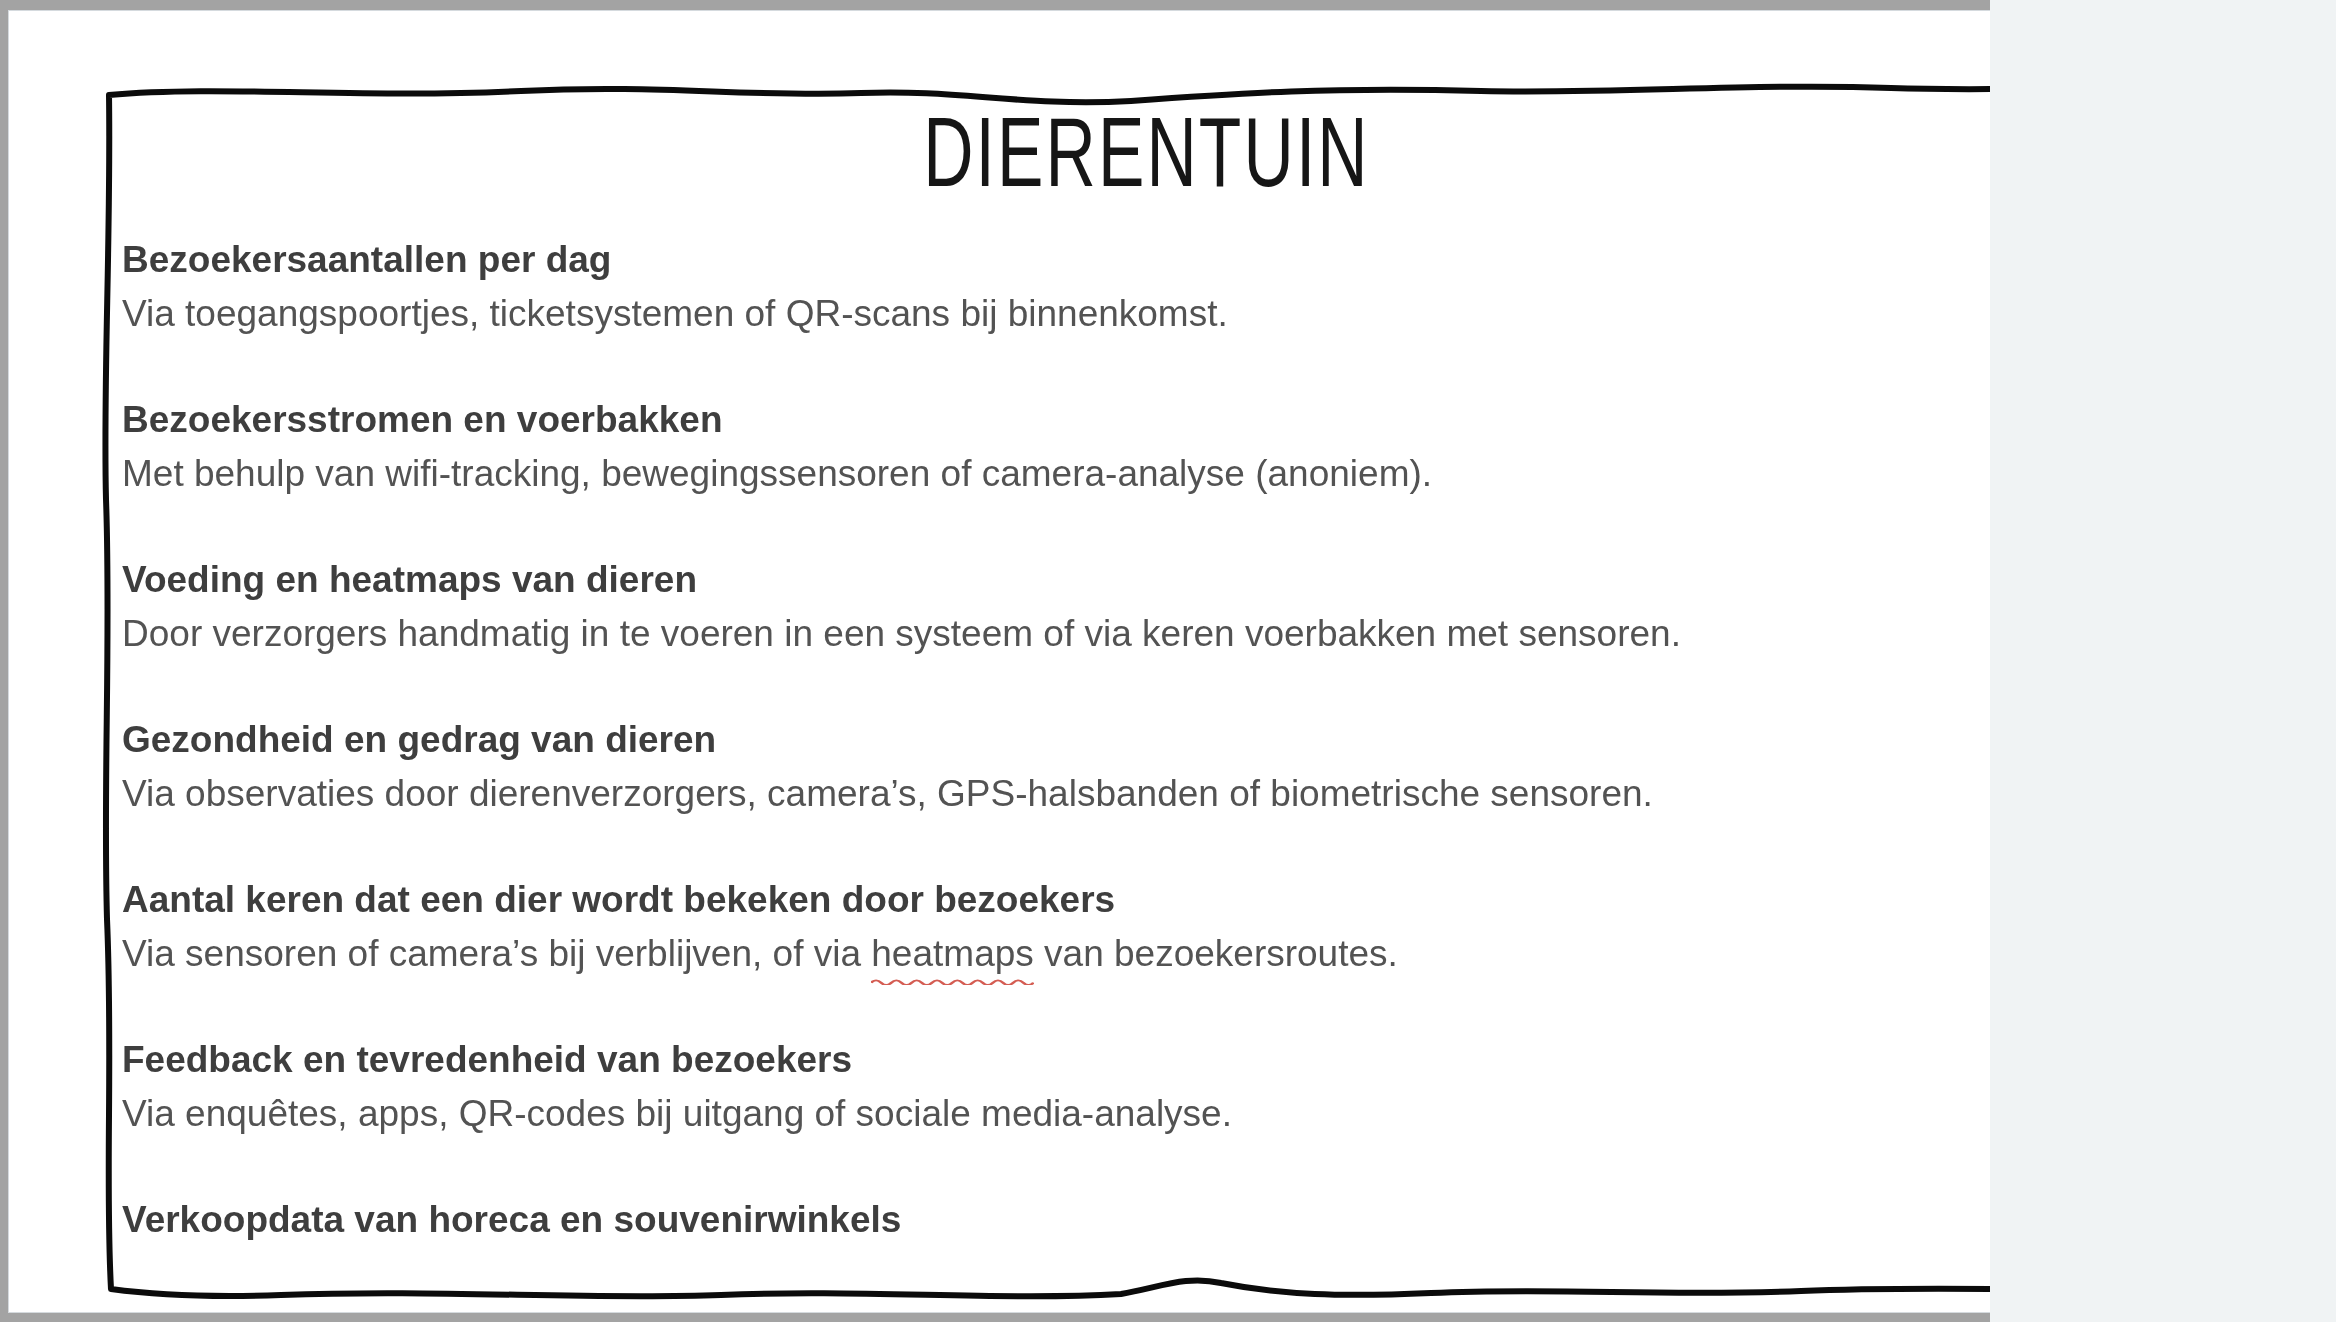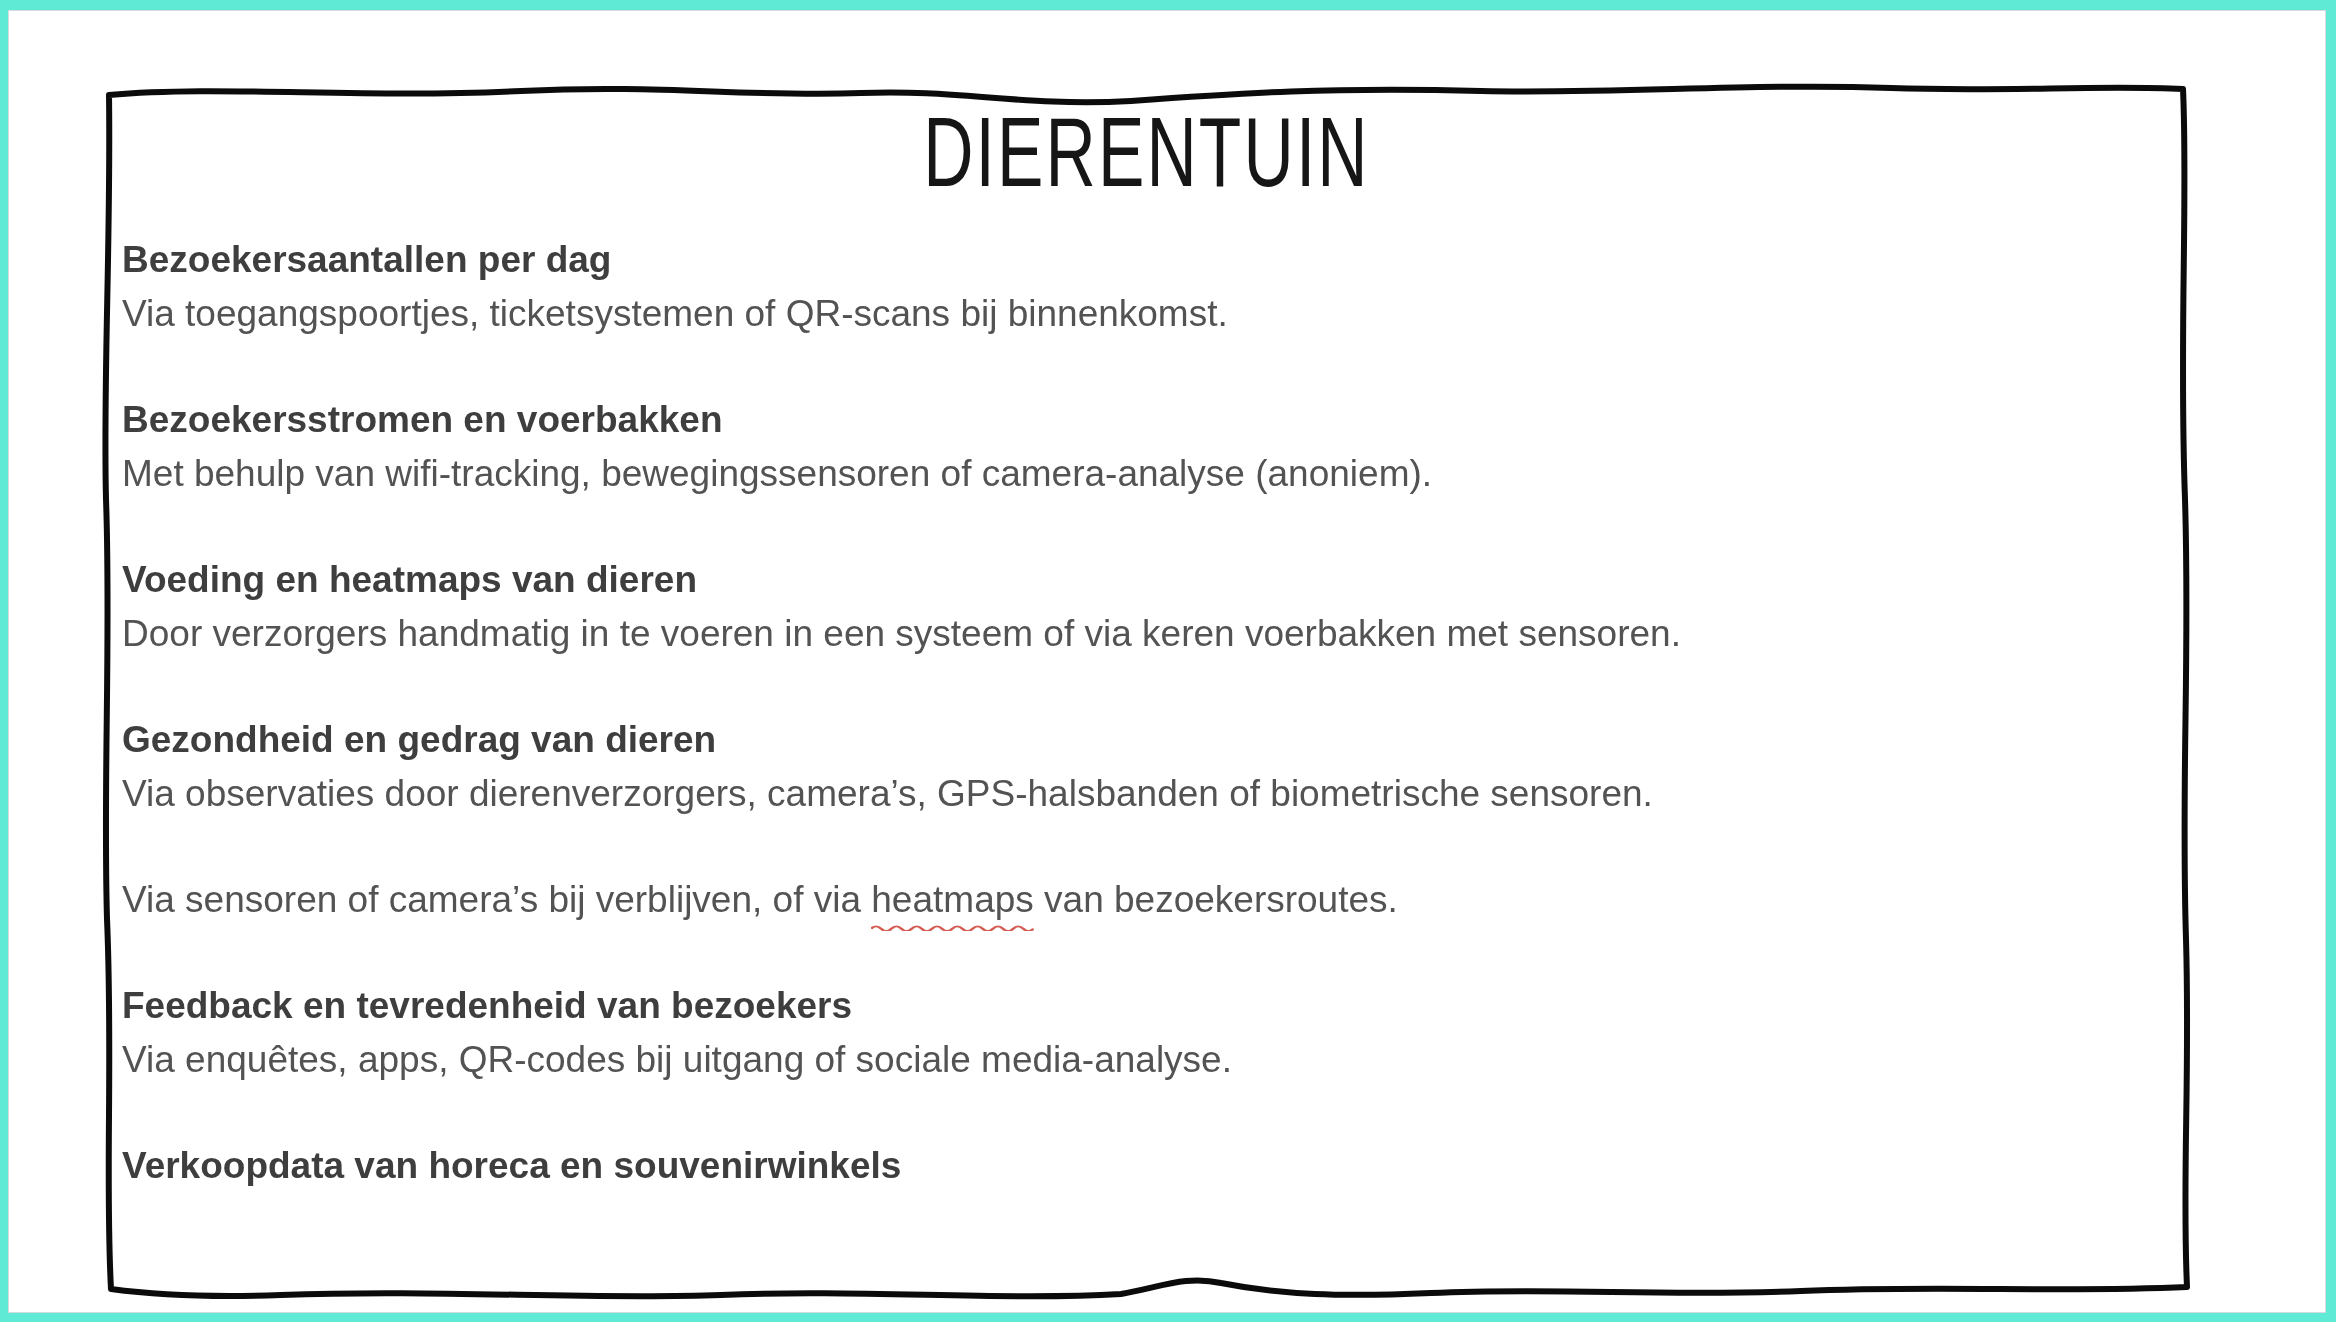--- a/index.html
+++ b/index.html
@@ -3,24 +3,25 @@
 <meta charset="utf-8">
 <style>
   html, body {
     margin: 0;
     padding: 0;
     background: #f0f3f4;
     font-family: "Liberation Sans", "DejaVu Sans", sans-serif;
   }
   #page {
     position: relative;
-    width: 2336px;
+    width: 1964px;
     height: 1322px;
-    background: #5eead4;
+    background: #a3a3a3;
     overflow: hidden;
+    padding-left: 26px;
   }
   
   #canvas {
     position: absolute;
     left: 8px;
     top: 10px;
     width: 2318px;
     height: 1303px;
     background: #ffffff;
     border: 1px solid #d5dade;
@@ -148,20 +149,21 @@
           <div class="section-heading">Voeding en heatmaps van dieren</div>
           <div class="section-desc">Door verzorgers handmatig in te voeren in een systeem of via keren voerbakken met sensoren.</div>
         </div>
 
         <div class="section">
           <div class="section-heading">Gezondheid en gedrag van dieren</div>
           <div class="section-desc">Via observaties door dierenverzorgers, camera’s, GPS-halsbanden of biometrische sensoren.</div>
         </div>
 
         <div class="section">
+          <div class="section-heading">Aantal keren dat een dier wordt bekeken door bezoekers</div>
           <div class="section-desc"><span>Via sensoren of camera’s bij verblijven, of via </span><span class="flagged"><span>heatmaps</span><svg class="squiggle" viewBox="0 0 80 6" preserveAspectRatio="none" xmlns="http://www.w3.org/2000/svg">
                 <path d="M0 4 Q2.5 0 5 4 T10 4 T15 4 T20 4 T25 4 T30 4 T35 4 T40 4 T45 4 T50 4 T55 4 T60 4 T65 4 T70 4 T75 4 T80 4" fill="none" stroke="#cf4a3f" stroke-width="1.6" opacity="0.9"></path>
               </svg></span><span> van bezoekersroutes.</span></div>
         </div>
 
         <div class="section">
           <div class="section-heading">Feedback en tevredenheid van bezoekers</div>
           <div class="section-desc">Via enquêtes, apps, QR-codes bij uitgang of sociale media-analyse.</div>
         </div>
 

